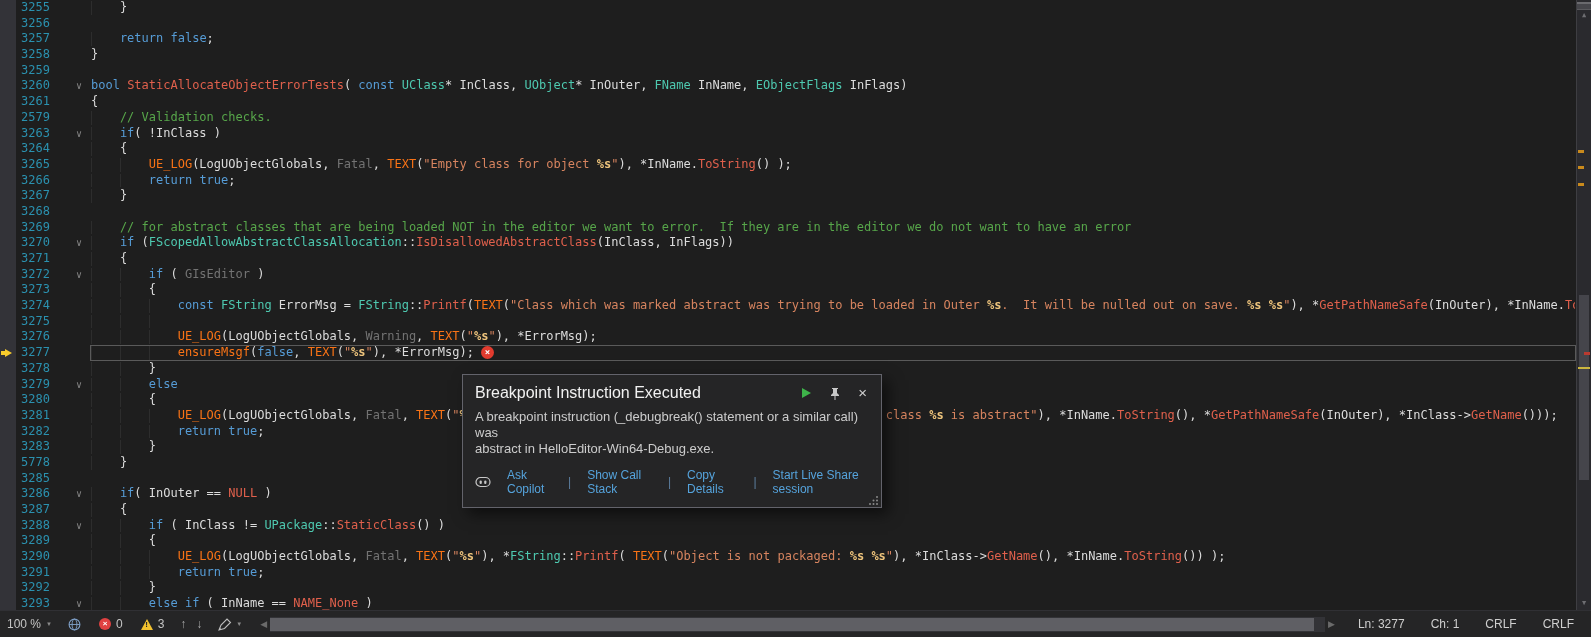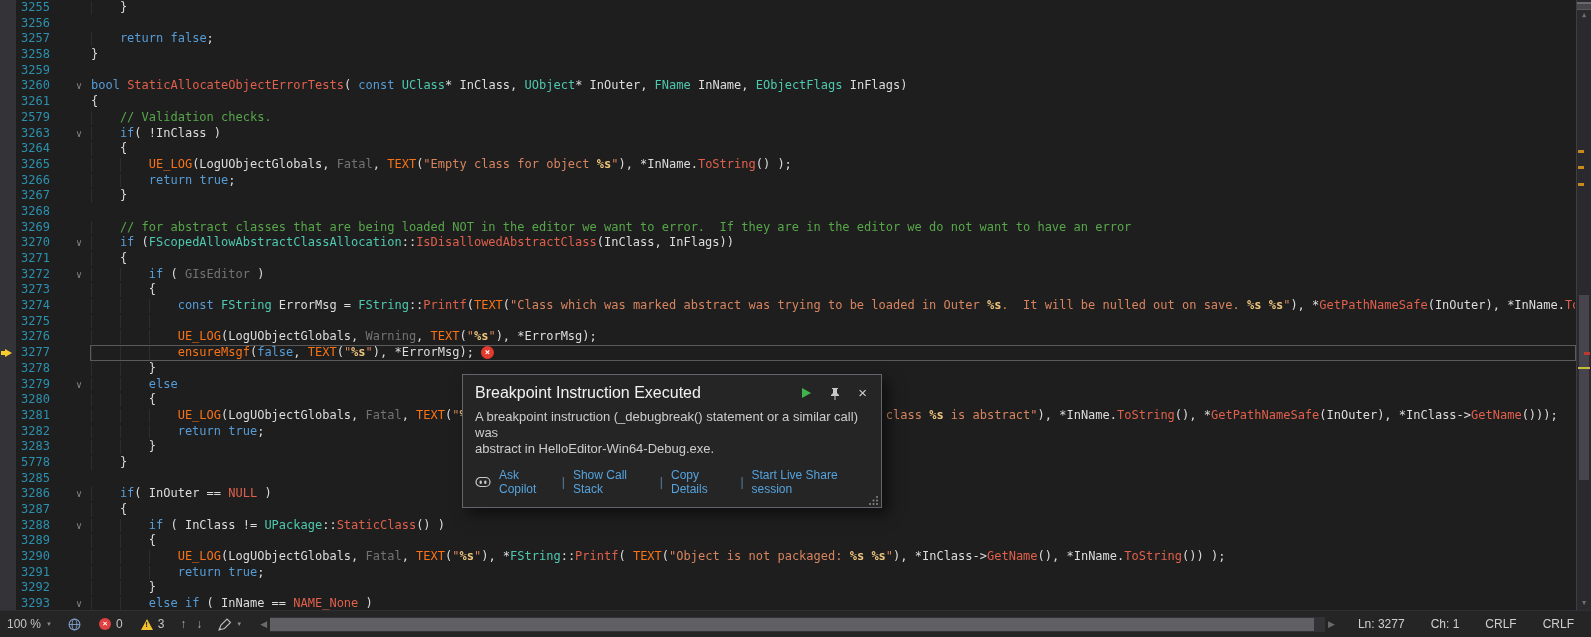--- a/index.html
+++ b/index.html
@@ -47,21 +47,21 @@
   .popup{position:absolute;left:462px;top:374px;width:418px;background:#252526;
          border:1px solid #63636B;box-shadow:6px 6px 14px rgba(0,0,0,.55);
          font-family:"Liberation Sans",sans-serif;color:#DADADA;z-index:6;}
   .p-title-row{display:flex;align-items:center;padding:9px 10px 3px 12px;}
   .p-title{flex:1;font-size:16px;color:#F1F1F1;}
   .p-play{width:0;height:0;border-top:5px solid transparent;border-bottom:5px solid transparent;
           border-left:9px solid #3EB44A;margin:0 10px;cursor:pointer;}
   .p-pin{margin:0 9px;display:inline-flex;cursor:pointer;}
   .p-close{margin:0 4px 0 9px;color:#CFCFCF;font-size:15px;line-height:14px;cursor:pointer;}
   .p-body{padding:4px 12px 2px;font-size:13px;line-height:16px;color:#CCCCCC;}
-  .p-links{display:flex;align-items:center;padding:9px 12px 11px;font-size:12px;gap:8px;}
+  .p-links{display:flex;align-items:center;padding:9px 12px 11px;font-size:12px;gap:16px;}
   .p-link{color:#55A3DC;text-decoration:none;cursor:pointer;}
   .p-sep{color:#5C7E9E;}
   .p-grip{position:absolute;right:2px;bottom:2px;line-height:0;cursor:nwse-resize;}
 
   
   .statusbar{position:absolute;left:0;right:0;bottom:0;height:27px;background:#252526;
              border-top:1px solid #303034;display:flex;align-items:center;
              font-family:"Liberation Sans",sans-serif;font-size:12px;color:#C5C5C5;box-sizing:border-box;}
   .sb-zoom{display:flex;align-items:center;padding:0 4px 0 7px;gap:5px;cursor:pointer;}
   .sb-caret{font-size:6px;color:#8A8A8A;}

